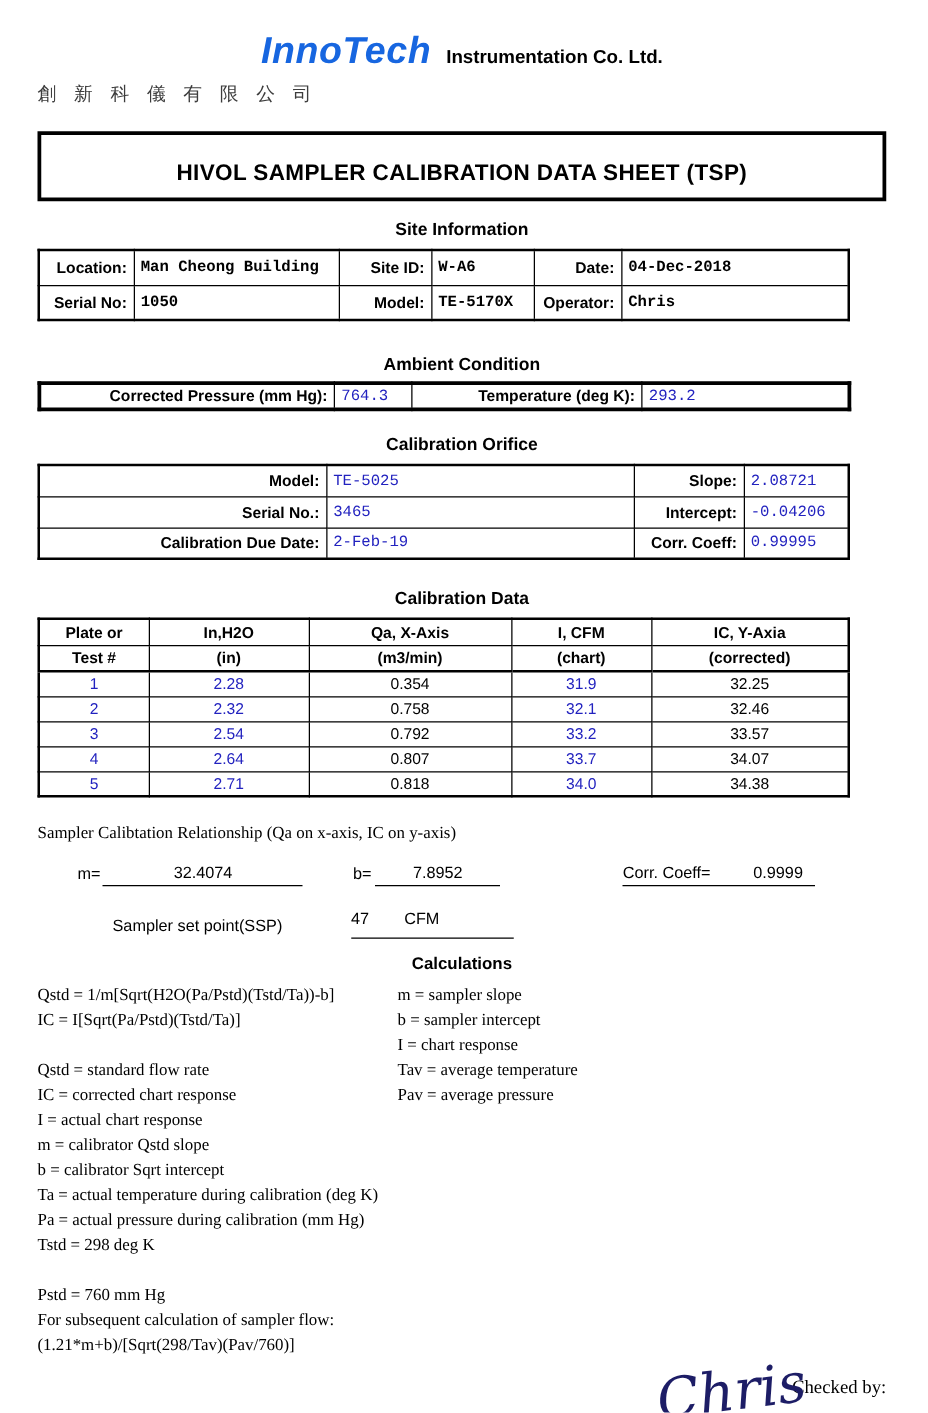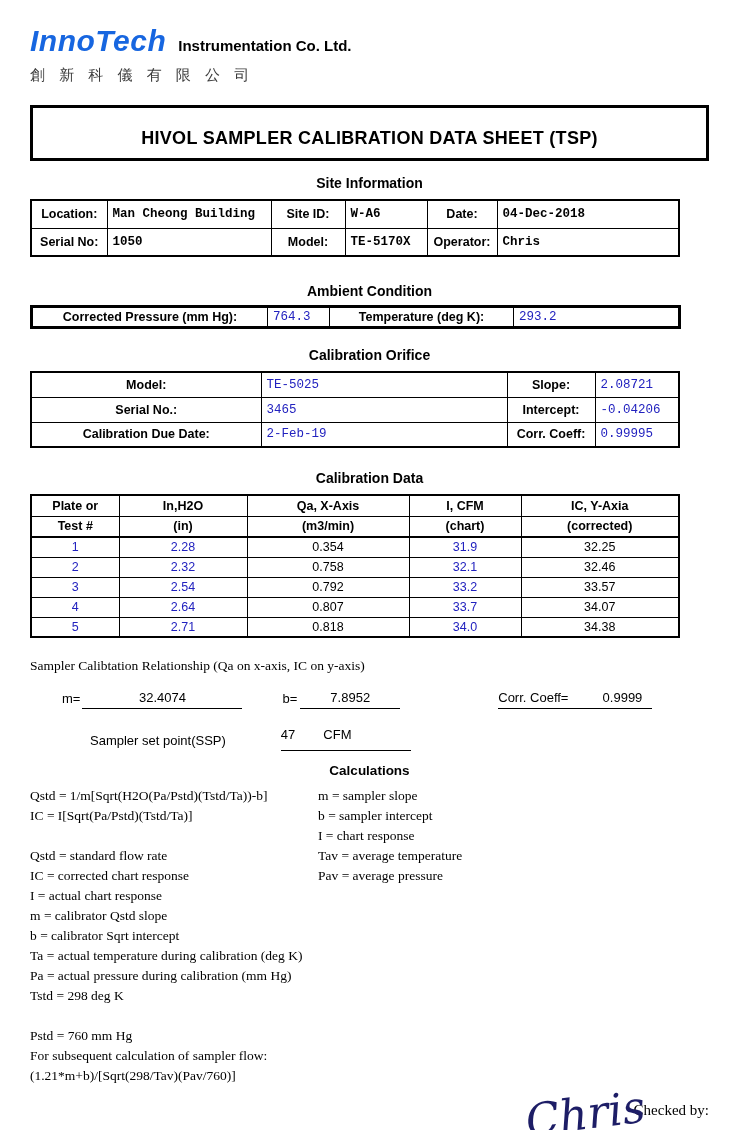--- a/index.html
+++ b/index.html
@@ -4,21 +4,21 @@
 <style>
   * { margin:0; padding:0; box-sizing:border-box; }
   html,body { background:#ffffff; }
   body {
     width:742px; height:1130px; overflow:hidden;
     font-family:"Liberation Sans", sans-serif; color:#000;
   }
   .page { width:742px; height:1130px; padding:24px 33px 0 30px; position:relative; background:#fff; }
 
   
-  .brand-row { display:flex; align-items:baseline; }
+  .brand-row { display:flex; align-items:baseline;justify-content:center; }
   .logo { font-size:30px; font-weight:bold; font-style:italic; color:#1766e0; letter-spacing:0.5px; }
   .company { font-size:15px; font-weight:bold; margin-left:12px; }
   .company-cn { margin-top:8px; font-size:15px; letter-spacing:5px; color:#3c3c3c; }
 
   
   .title-box {
     margin-top:20px; border:3px solid #000; text-align:center;
     padding:20px 0 9px; font-size:18px; font-weight:bold; letter-spacing:0.3px;
   }
 
@@ -30,21 +30,21 @@
   .site-table { margin-top:8px; border:2px solid #000; }
   .site-table td { height:28px; font-weight:bold; }
   .ambient-table { margin-top:6px; border:3px solid #000; }
   .ambient-table td { height:14px;margin-left:10px; }
   .orifice-table { margin-top:8px; border:2px solid #000; }
   .orifice-table td { height:25px; }
   .data-table { margin-top:8px; border:2px solid #000; }
   .data-table th { height:21px; text-align:center; }
   .data-table td { height:20px; text-align:center; }
   .data-table tr.hdr2 th { border-bottom:2px solid #000; }
-  .lbl { font-weight:bold; text-align:center; }
+  .lbl { font-weight:bold; text-align:right; }
   .ctr { text-align:left;font-family:Liberation Mono, monospace; }
   .blue { color:#2222bf; }
 
   
   .rel-caption { margin-top:20px; font-family:"Liberation Serif", serif; font-size:13.5px; }
   .mb-row { display:flex; align-items:flex-end; margin-top:16px; font-size:13px; }
   .uline { border-bottom:1.5px solid #000; text-align:center; padding-bottom:3px; }
   .m-label { margin-left:32px; padding-bottom:3px; }
   .m-val { width:160px; margin-left:2px; }
   .b-label { margin-left:40px; padding-bottom:3px; }

